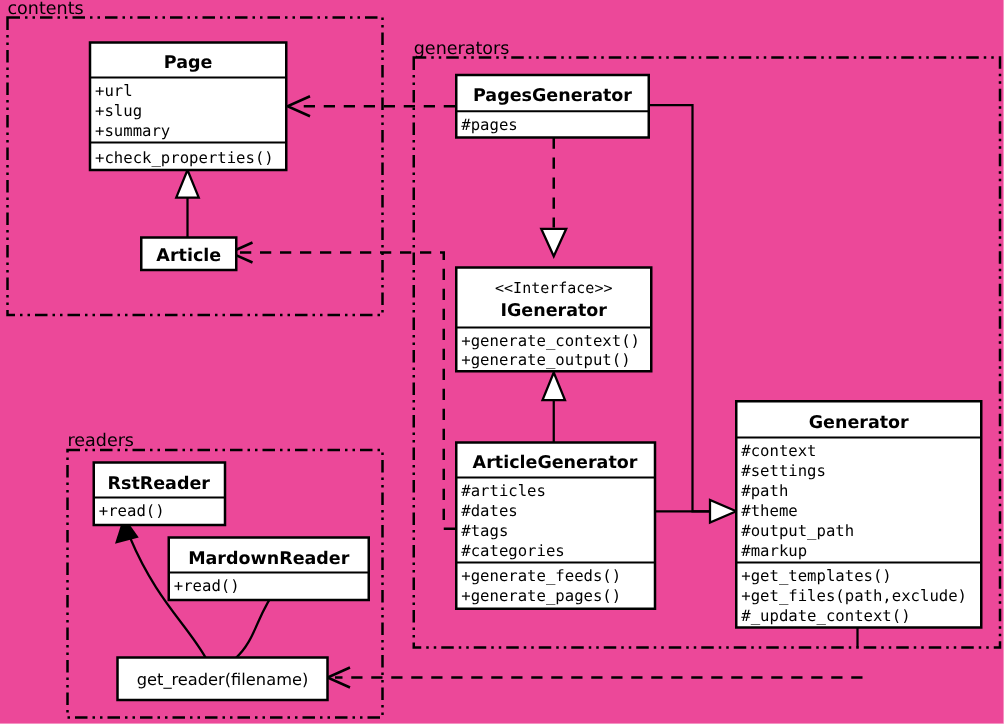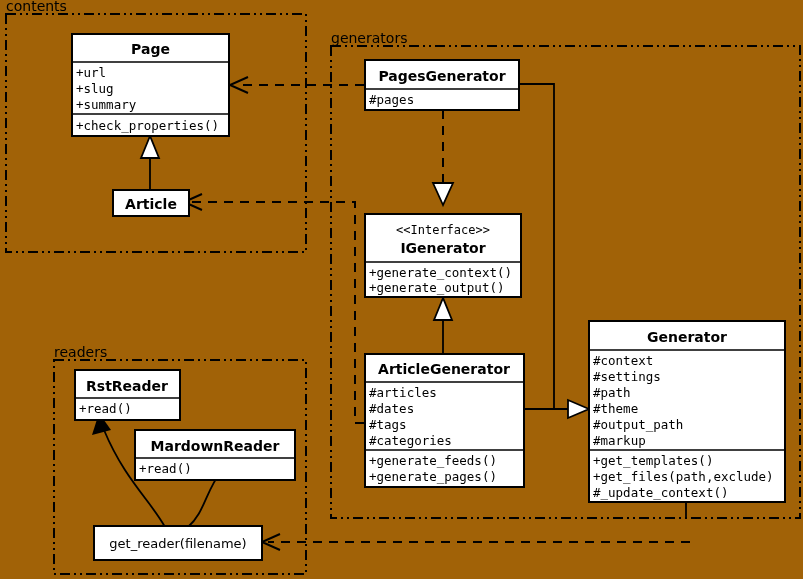--- a/index.html
+++ b/index.html
@@ -1,17 +1,17 @@
 <!DOCTYPE html>
 <html><head>
 <meta charset="utf-8">
 <style>
   html,body{margin:0;padding:0;background:#ffffff;}
   body{font-family:"DejaVu Sans", sans-serif;}
-  #stage{position:relative;width:803px;height:579px;background:#a16207;overflow:hidden;}
+  #stage{position:relative;width:803px;height:579px;background:#ec4899;overflow:hidden;}
   svg{position:absolute;top:0;left:0;width:803px;height:579px;}
   .pkg-label{font-family:"DejaVu Sans", sans-serif;font-size:14px;fill:#000;}
   .cls-name{font-family:"DejaVu Sans", sans-serif;font-size:14px;font-weight:bold;fill:#000;text-anchor:middle;}
   .cls-stereo{font-family:"DejaVu Sans Mono", monospace;font-size:12px;fill:#000;text-anchor:middle;}
   .cls-mem{font-family:"DejaVu Sans Mono", monospace;font-size:12.5px;fill:#000;}
   .plain-name{font-family:"DejaVu Sans", sans-serif;font-size:13px;fill:#000;text-anchor:middle;}
   .bx{fill:#ffffff;stroke:#000000;stroke-width:2;}
   .sep{stroke:#000000;stroke-width:1.6;}
   .solid{stroke:#000000;stroke-width:1.8;fill:none;}
   .dash{stroke:#000000;stroke-width:2;fill:none;stroke-dasharray:9 7;}

